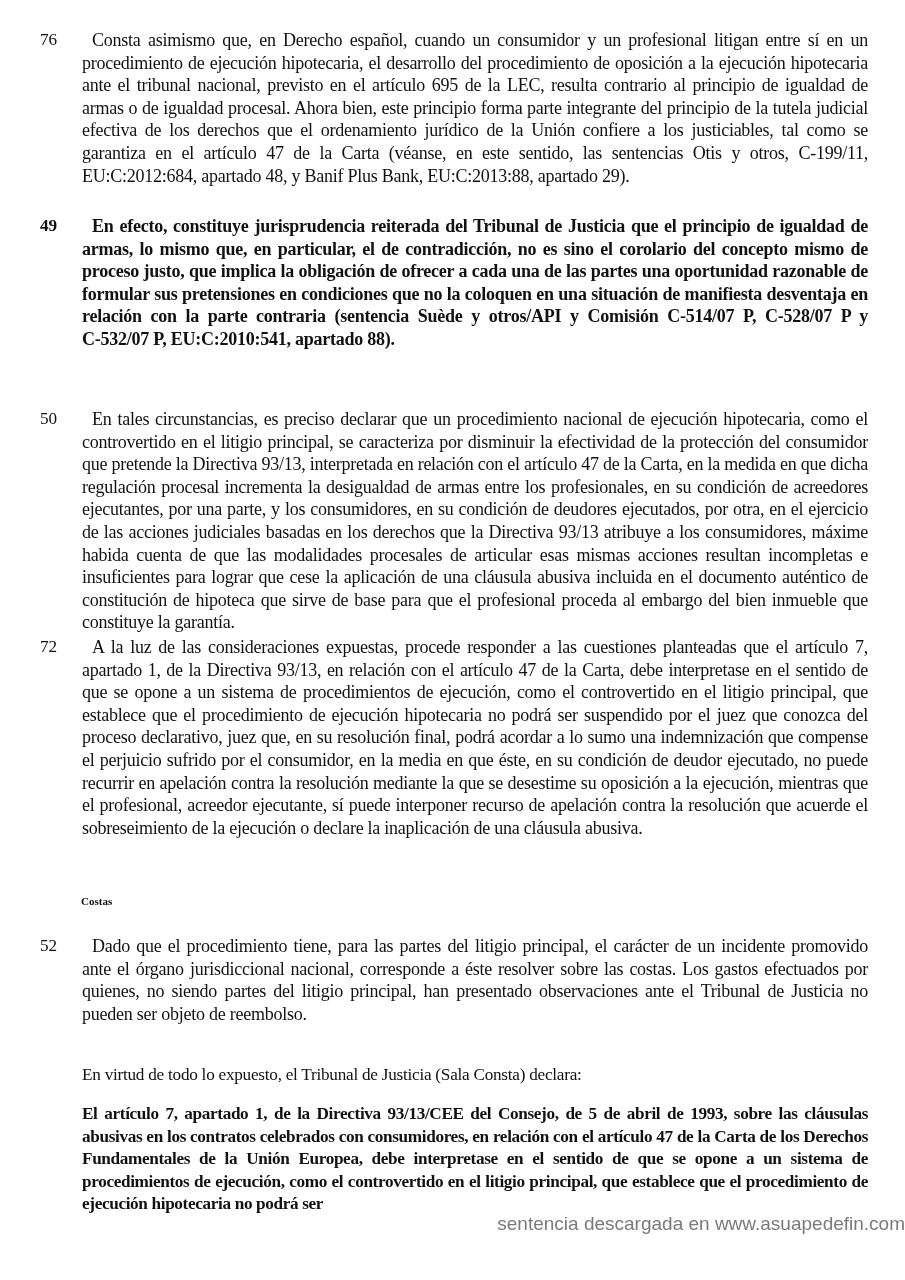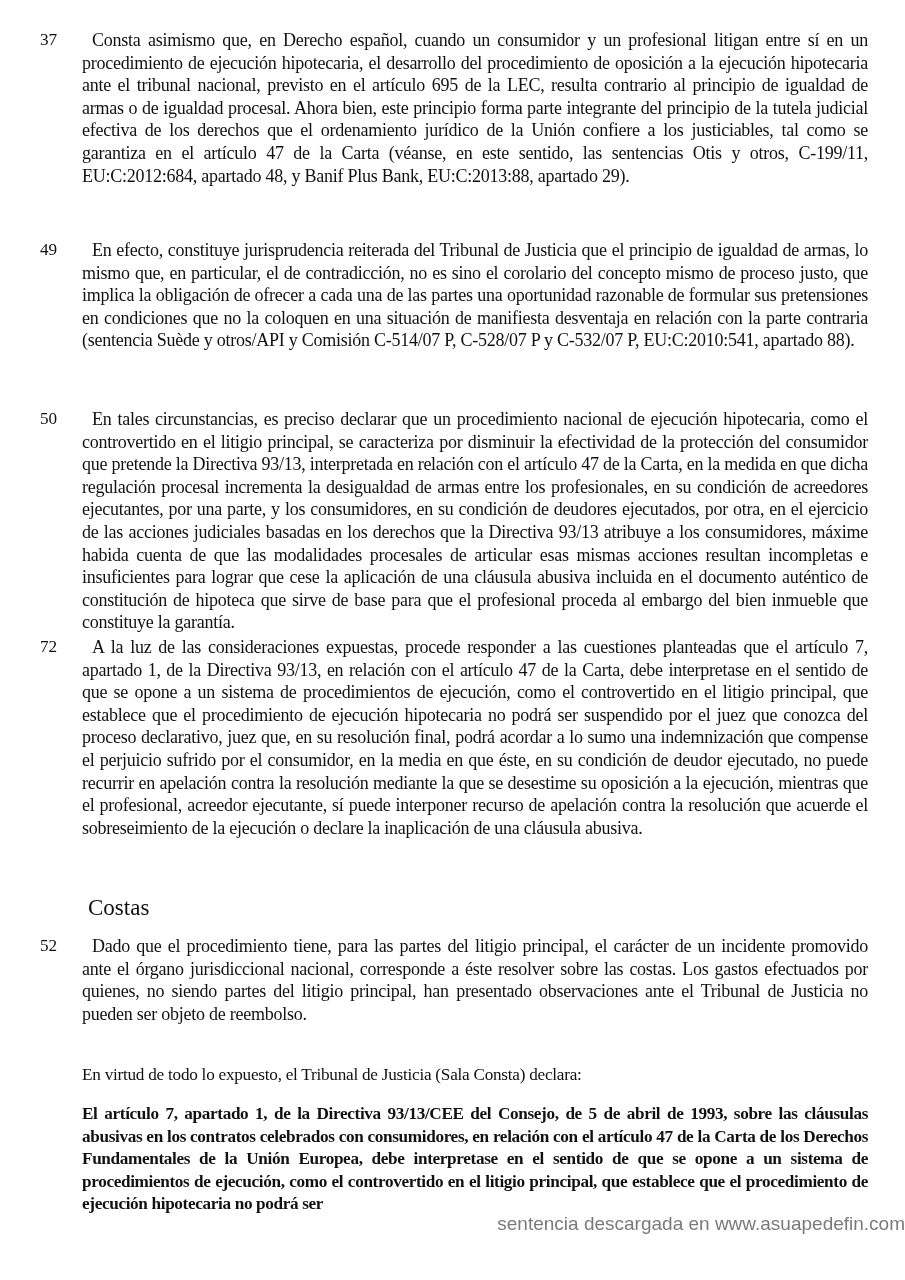--- a/index.html
+++ b/index.html
@@ -3,38 +3,38 @@
   <meta charset="utf-8">
   <style>
     html, body { margin: 0; padding: 0; background: #ffffff; }
     body { width: 905px; height: 1280px; position: relative; overflow: hidden;
            font-family: "Liberation Serif", "DejaVu Serif", serif; color: #111; }
     .page { position: absolute; left: 0; top: 0; width: 905px; height: 1280px; }
     .para { position: absolute; left: 40px; width: 828px; }
     .num { position: absolute; left: 0; top: 0; font-size: 17.2px; line-height: 22.6px; }
     .txt { margin-left: 42px; width: 786px; font-size: 18px; line-height: 22.6px;
            text-align: justify; text-indent: 10px; letter-spacing: -0.25px; }
-    .heading { position: absolute; left: 88px; top: 895px; font-weight: normal; font-size: 23px; }
+    .heading { position: absolute; left: 81px; top: 895px; font-weight: bold; font-size: 11px; }
     .plain { position: absolute; left: 82px; width: 786px; font-size: 17.2px; line-height: 22.6px; letter-spacing: -0.25px; }
     .ruling { position: absolute; left: 82px; top: 1103px; width: 786px; font-size: 17.2px;
               line-height: 22.6px; font-weight: bold; text-align: justify; letter-spacing: -0.35px; }
     .footer { position: absolute; left: 0; width: 905px; top: 1213px; text-align: right;
               font-family: "Liberation Sans", "DejaVu Sans", sans-serif; font-size: 19px; color: #7a7a7a; }
   </style>
 </head>
 <body>
 
 <div class="page">
 
   <div class="para" style="top:29px;">
-    <span class="num">37</span>
+    <span class="num">76</span>
     <div class="txt">Consta asimismo que, en Derecho español, cuando un consumidor y un profesional litigan entre sí en un procedimiento de ejecución hipotecaria, el desarrollo del procedimiento de oposición a la ejecución hipotecaria ante el tribunal nacional, previsto en el artículo 695 de la LEC, resulta contrario al principio de igualdad de armas o de igualdad procesal. Ahora bien, este principio forma parte integrante del principio de la tutela judicial efectiva de los derechos que el ordenamiento jurídico de la Unión confiere a los justiciables, tal como se garantiza en el artículo 47 de la Carta (véanse, en este sentido, las sentencias Otis y otros, C‑199/11, EU:C:2012:684, apartado 48, y Banif Plus Bank, EU:C:2013:88, apartado 29).</div>
   </div>
 
-  <div class="para" style="top:239px;">
+  <div class="para" style="top:215px;font-weight:bold;">
     <span class="num">49</span>
     <div class="txt">En efecto, constituye jurisprudencia reiterada del Tribunal de Justicia que el principio de igualdad de armas, lo mismo que, en particular, el de contradicción, no es sino el corolario del concepto mismo de proceso justo, que implica la obligación de ofrecer a cada una de las partes una oportunidad razonable de formular sus pretensiones en condiciones que no la coloquen en una situación de manifiesta desventaja en relación con la parte contraria (sentencia Suède y otros/API y Comisión C‑514/07 P, C‑528/07 P y C‑532/07 P, EU:C:2010:541, apartado 88).</div>
   </div>
 
   <div class="para" style="top:388px;margin-top:20px;">
     <span class="num">50</span>
     <div class="txt">En tales circunstancias, es preciso declarar que un procedimiento nacional de ejecución hipotecaria, como el controvertido en el litigio principal, se caracteriza por disminuir la efectividad de la protección del consumidor que pretende la Directiva 93/13, interpretada en relación con el artículo 47 de la Carta, en la medida en que dicha regulación procesal incrementa la desigualdad de armas entre los profesionales, en su condición de acreedores ejecutantes, por una parte, y los consumidores, en su condición de deudores ejecutados, por otra, en el ejercicio de las acciones judiciales basadas en los derechos que la Directiva 93/13 atribuye a los consumidores, máxime habida cuenta de que las modalidades procesales de articular esas mismas acciones resultan incompletas e insuficientes para lograr que cese la aplicación de una cláusula abusiva incluida en el documento auténtico de constitución de hipoteca que sirve de base para que el profesional proceda al embargo del bien inmueble que constituye la garantía.</div>
   </div>
 
   <div class="para" style="top:636px;">

